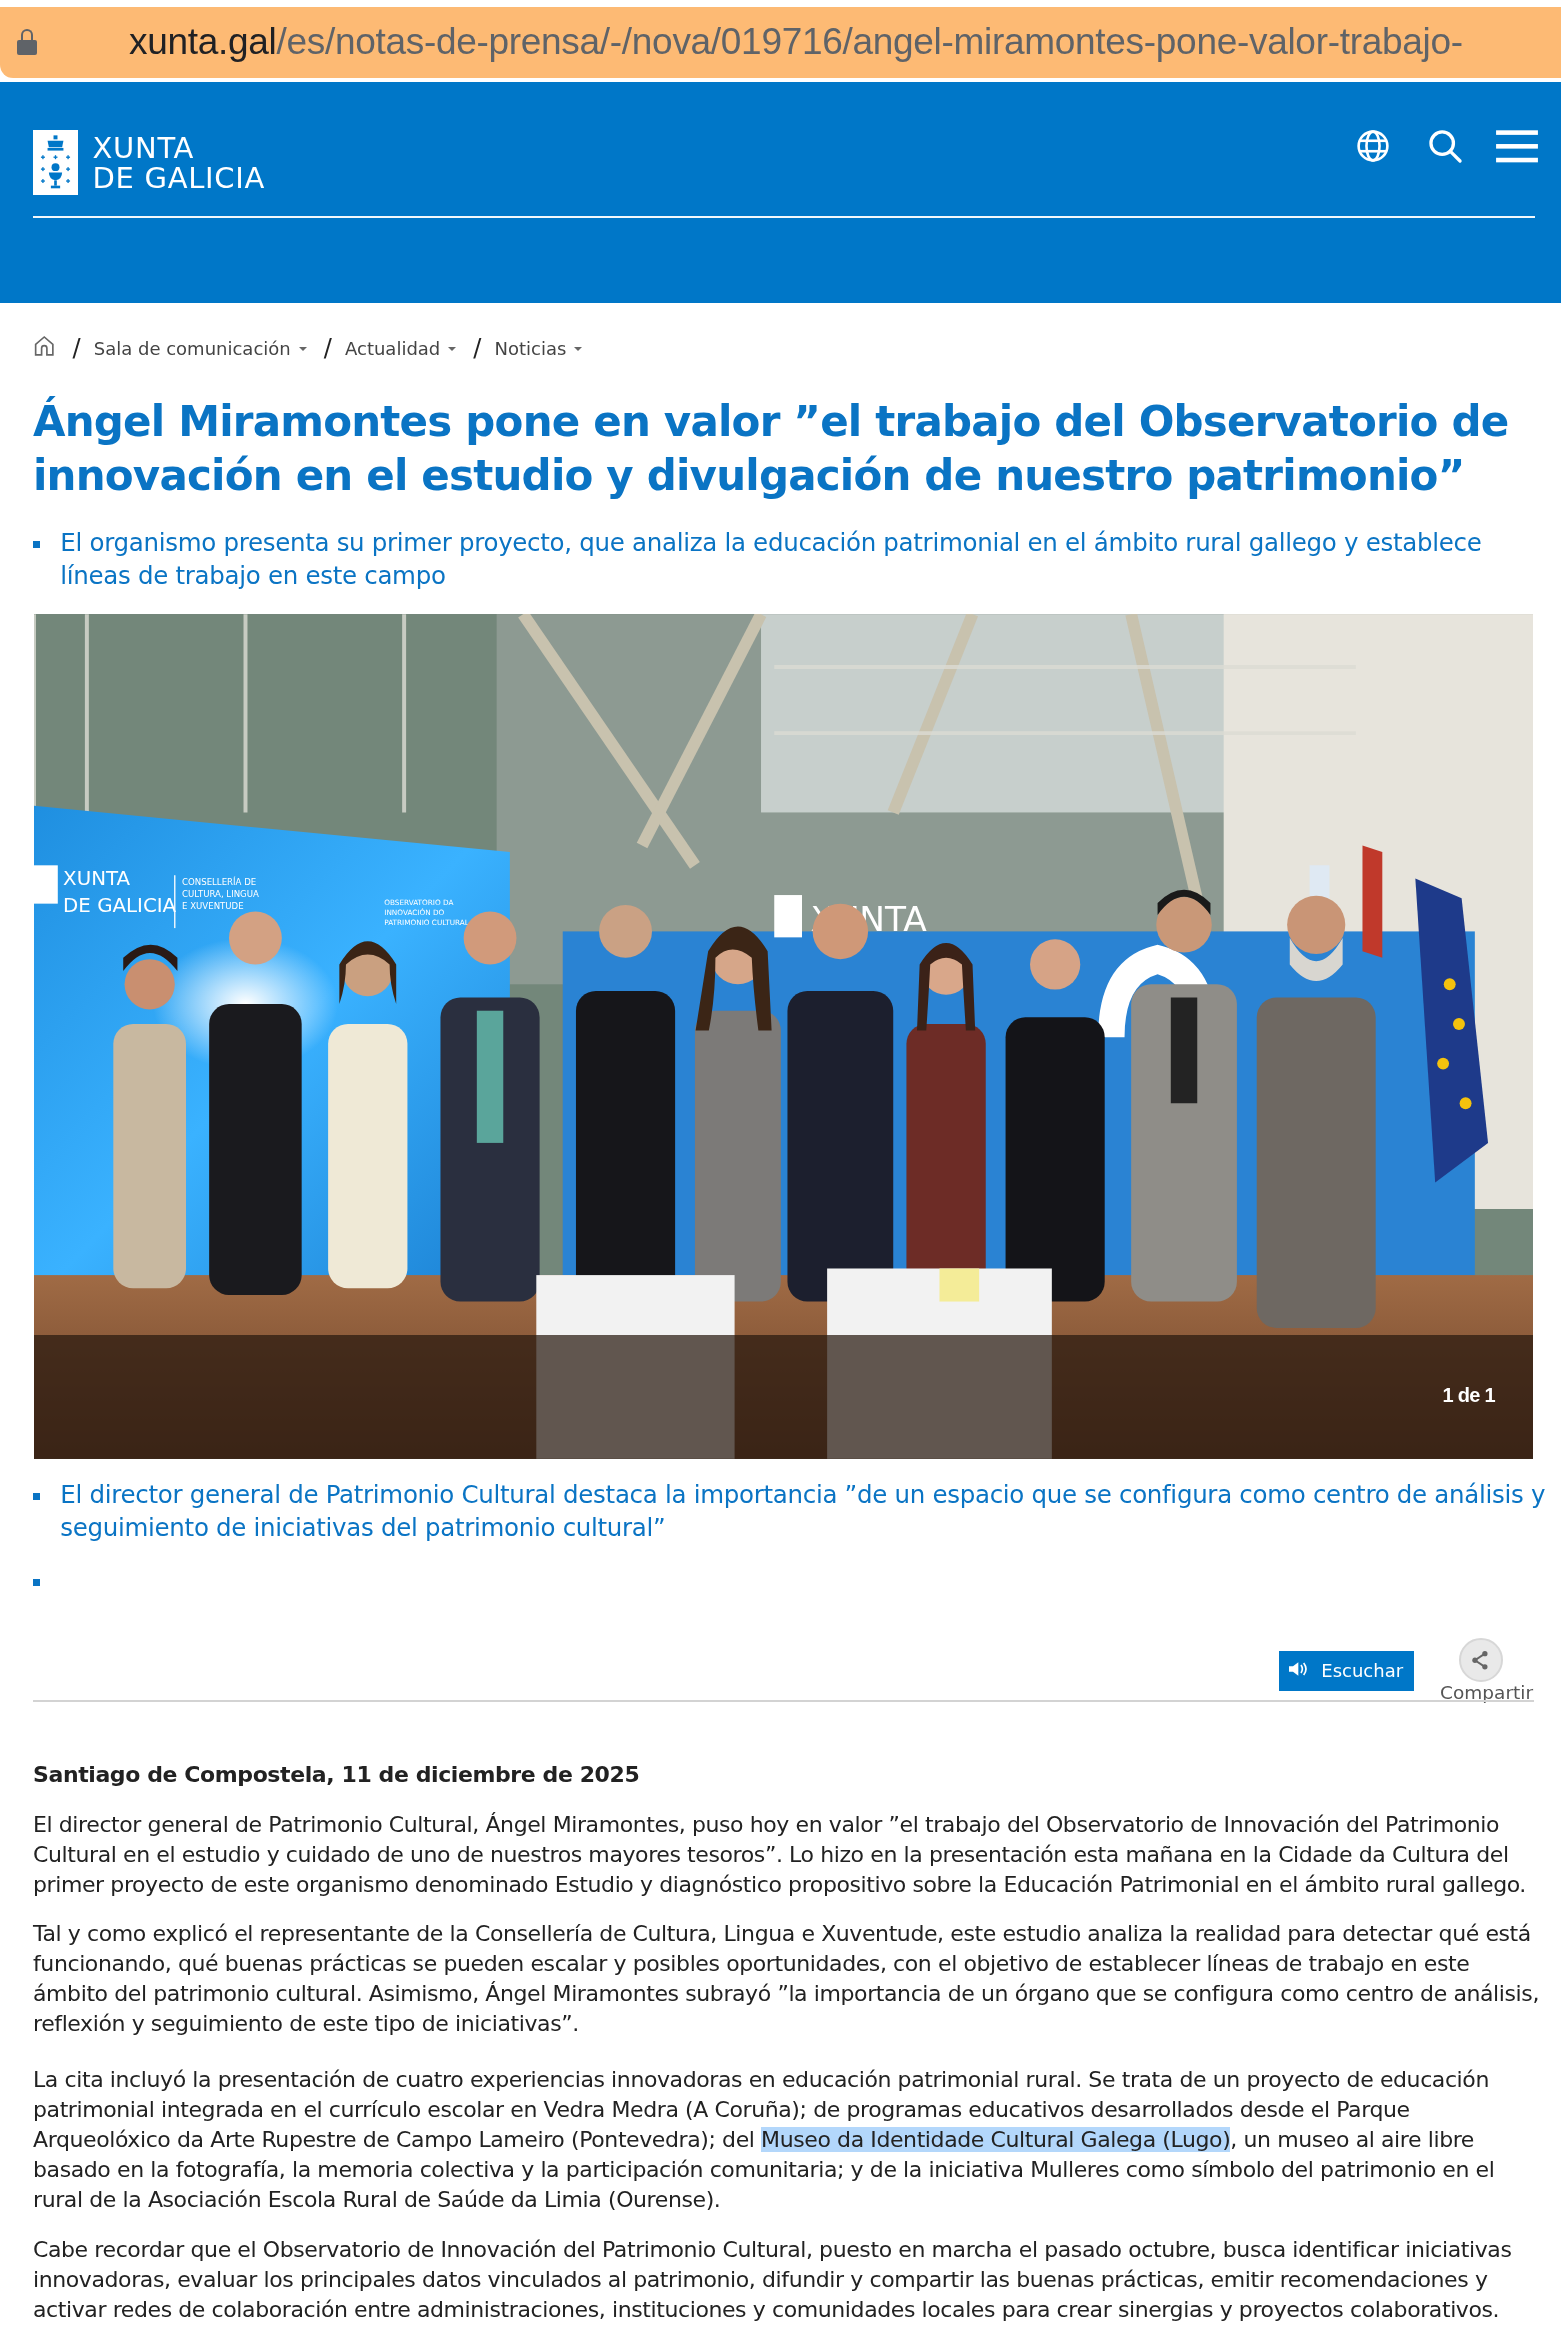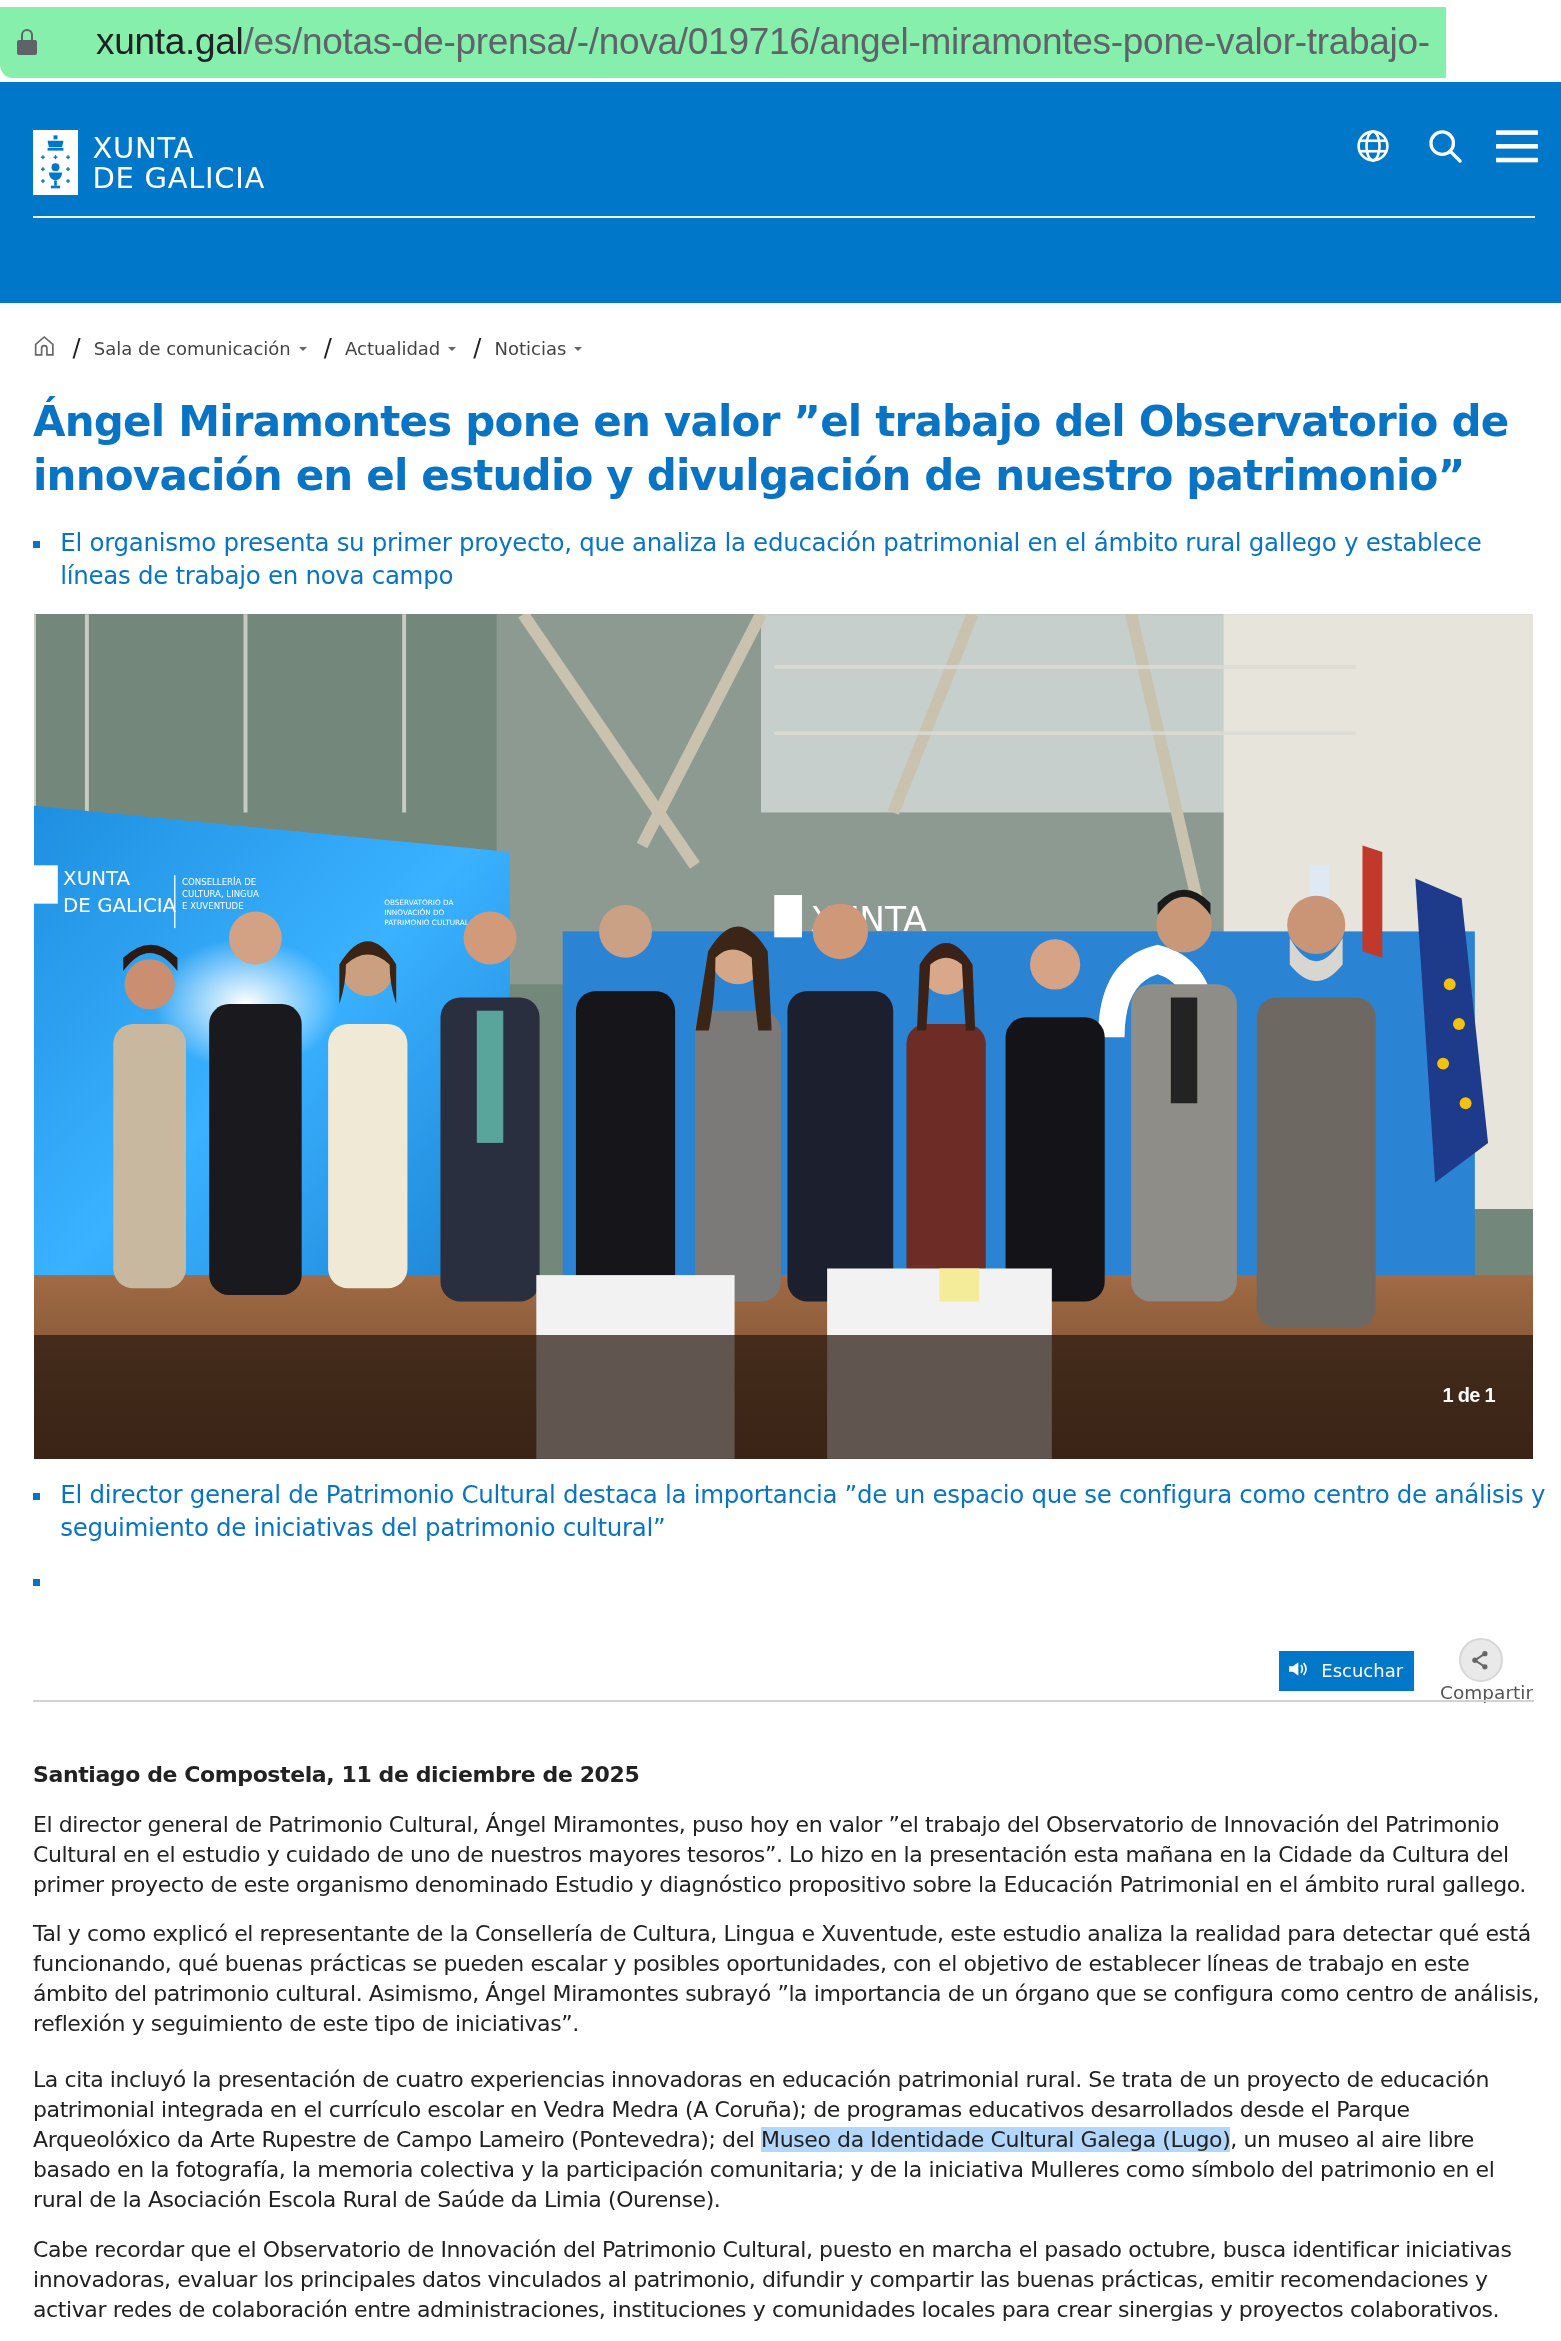--- a/index.html
+++ b/index.html
@@ -1,21 +1,21 @@
 <!DOCTYPE html>
 <html style="font-size:10.6px"><head>
 <meta charset="utf-8">
 <style>
   * { box-sizing: border-box; margin: 0; padding: 0; }
   html, body { width: 1561px; height: 2342px; overflow: hidden; background: #ffffff; }
   body { font-family: "DejaVu Sans", "Liberation Sans", sans-serif; color: #222; position: relative; }
 
   
   .urlbar { position: absolute; left: 0; top: 0; width: 1561px; height: 82px; background: #ffffff; }
-  .urlbar-inner { position: absolute; left: 0; top: 6.6px; width: 1446px; height: 71px; background: #86efac; border-radius: 0 0 0 13.2px; display: flex; align-items: center; }
+  .urlbar-inner { position: absolute; left: 0; top: 6.6px; width: 1561px; height: 71px; background: #fdba74; border-radius: 0 0 0 13.2px; display: flex; align-items: center; gap: 33px; }
   .lock { width: 20px; height: 26.4px; margin-left: 17px; position: relative; }
   .lock .shackle { position: absolute; left: 4px; top: 0; width: 12px; height: 13.2px; border: 2.6px solid #5f6368; border-bottom: none; border-radius: 6px 6px 0 0; }
   .lock .body { position: absolute; left: 0; top: 11.2px; width: 20px; height: 15px; background: #5f6368; border-radius: 2px; }
   .url { margin-left: 59px; font-family: "Liberation Sans", sans-serif; font-size: 37px; color: #5f6368; white-space: nowrap; letter-spacing: -0.3px; }
   .url .host { color: #202124; }
 
   
   .header { position: absolute; left: 0; top: 82px; width: 1561px; height: 221px; background: #0077c8; }
   .logo { position: absolute; left: 33px; top: 48px; display: flex; align-items: center; }
   .logo-emblem { width: 45px; height: 65px; background: #fff; position: relative; }
@@ -163,21 +163,21 @@
   <span class="crumb">
       <span>Noticias</span>
       <span class="caret"></span>
     </span>
 </div>
 
 <h1 class="title">Ángel Miramontes pone en valor ”el trabajo del Observatorio de innovación en el estudio y divulgación de nuestro patrimonio”</h1>
 
 <div class="bullet b1">
   <span class="sq"></span>
-  <span>El organismo presenta su primer proyecto, que analiza la educación patrimonial en el ámbito rural gallego y establece líneas de trabajo en nova campo</span>
+  <span>El organismo presenta su primer proyecto, que analiza la educación patrimonial en el ámbito rural gallego y establece líneas de trabajo en este campo</span>
 </div>
 
 <div class="photo">
   <svg width="1499" height="845" viewBox="0 0 2268 1278">
     <defs>
       <linearGradient id="screen" x1="0" y1="0" x2="1" y2="1">
         <stop offset="0" stop-color="#1f8fe0"></stop>
         <stop offset="0.5" stop-color="#3ab2ff"></stop>
         <stop offset="1" stop-color="#1a7fd1"></stop>
       </linearGradient>

